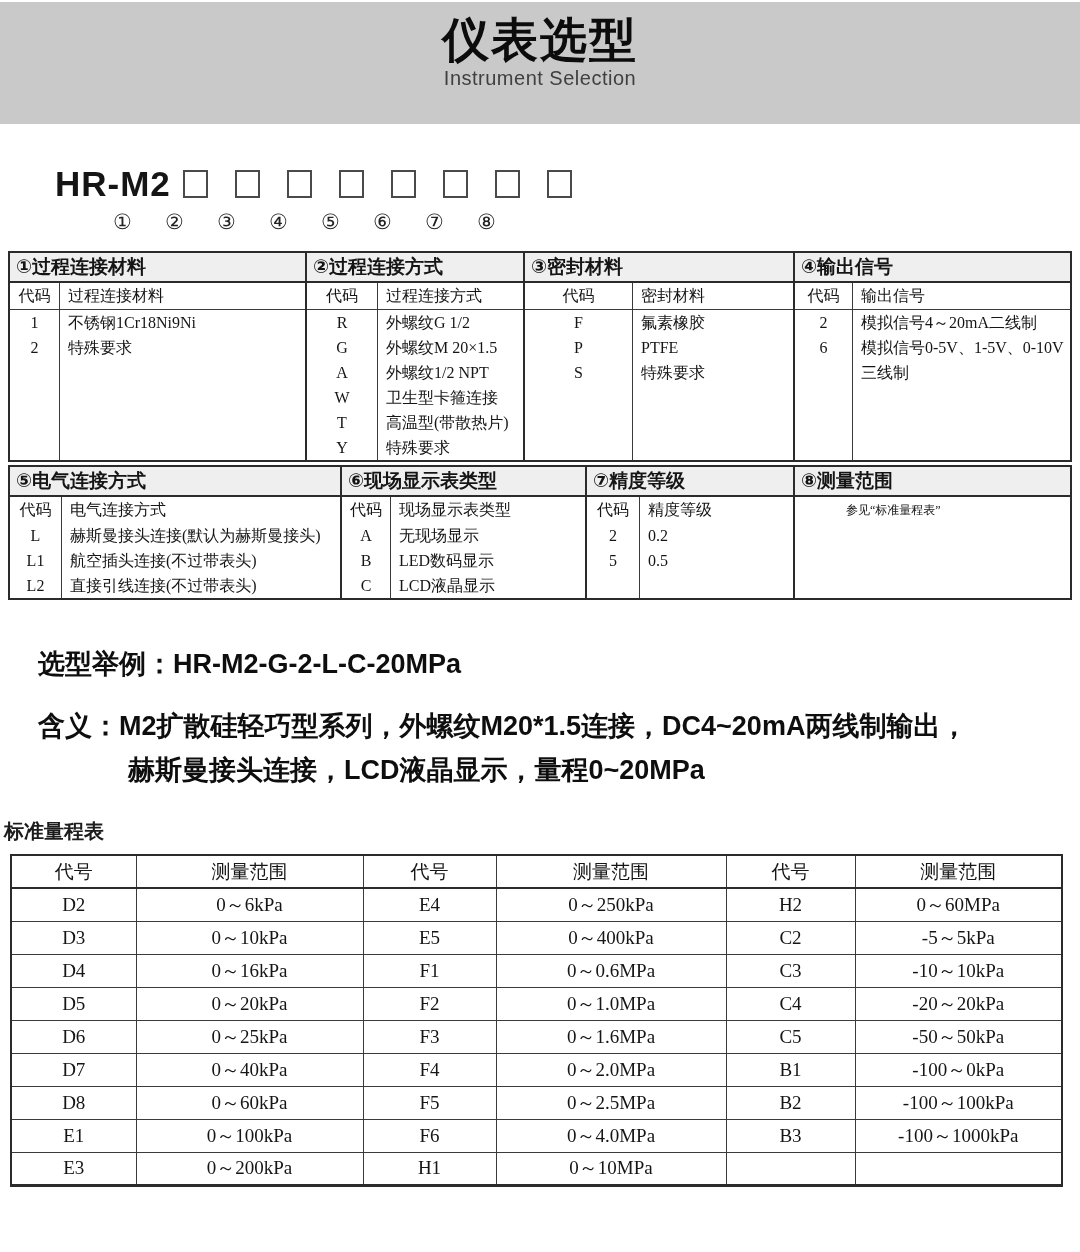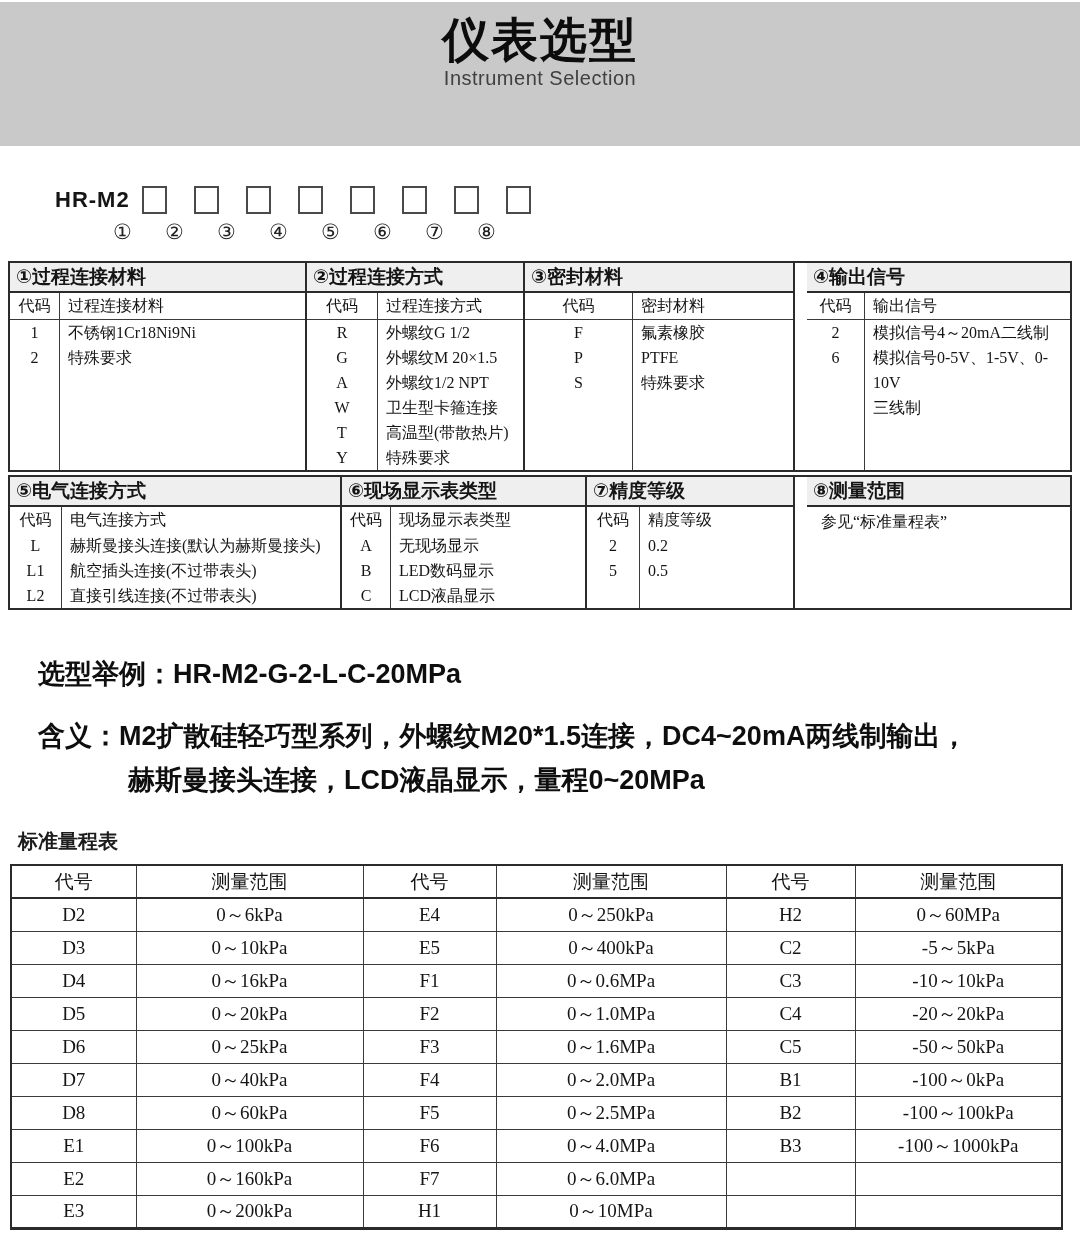--- a/index.html
+++ b/index.html
@@ -6,56 +6,56 @@
     --serif:"Liberation Serif","DejaVu Serif",serif;
     --sans:"Liberation Sans","DejaVu Sans",sans-serif;
     --ink:#151515;
     --line:#2b2b2b;
   }
   *{box-sizing:border-box;margin:0;padding:0;}
   html,body{background:#ffffff;}
   body{width:1080px;height:1252px;position:relative;font-family:var(--serif);color:var(--ink);overflow:hidden;}
 
   
-  .banner{margin-top:2px;height:144px;background:#c9c9c9;text-align:center;padding-top:12px;}
+  .banner{margin-top:2px;height:122px;background:#c9c9c9;text-align:center;padding-top:12px;}
   .banner h1{font-family:var(--sans);font-weight:bold;font-size:47px;line-height:52px;letter-spacing:2px;color:#0c0c0c;}
   .banner .sub{font-family:var(--sans);font-size:20px;line-height:24px;color:#404040;letter-spacing:0.5px;}
 
   
   .model{margin:40px 0 0 55px;display:flex;align-items:center;}
-  .model .prefix{font-family:var(--sans);font-weight:bold;font-size:22px;letter-spacing:1px;margin-right:12px;}
+  .model .prefix{font-family:var(--sans);font-weight:bold;font-size:35px;letter-spacing:1px;margin-right:12px;}
   .boxes{display:flex;gap:27px;}
   .mbox{width:25px;height:28px;border:2px solid #4a4a4a;background:#fff;}
   .circles{margin:6px 0 0 110px;display:flex;gap:27px;font-family:var(--serif);font-size:21px;color:#222;}
   .circles span{width:25px;text-align:center;}
 
   
   .sel-table{display:flex;border:2px solid var(--line);margin:0 8px;background:#fff;}
   .sel-table.first{margin-top:16px;}
   .sel-table.second{margin-top:3px;justify-content:flex-end;}
   .sec{display:flex;flex-direction:column;border-right:2px solid var(--line);}
-  .sec:last-child{border-right:none;padding-left:12px;}
+  .sec:last-child{border-right:none;}
   .sec-title{background:#efefef;border-bottom:2px solid var(--line);font-family:var(--sans);font-weight:bold;font-size:19px;line-height:28px;height:30px;padding-left:6px;}
   .sec-body{flex:1;position:relative;font-size:16px;}
   .vline{position:absolute;top:0;bottom:0;width:1px;background:#3a3a3a;left:var(--cw);}
   .srow{display:flex;line-height:25px;}
   .subhead{line-height:26px;}
   .t1 .subhead{border-bottom:1px solid #3a3a3a;}
   .scode{flex:0 0 var(--cw);text-align:center;}
   .slabel{flex:1;padding-left:9px;}
-  .note{padding:5px 6px 0 14px;font-size:16px;}
+  .note{padding:5px 6px 0 14px;font-size:12px;margin-left:37px;}
 
   
   .example{margin:46px 0 0 38px;font-family:var(--sans);font-weight:bold;color:#0e0e0e;}
   .example .l1{font-size:27px;margin-bottom:26px;}
   .example .l2{font-size:27px;margin-bottom:8px;}
   .example .l3{font-size:27px;padding-left:90px;}
 
   
-  .range-title{margin:30px 0 9px 18px;font-family:var(--sans);font-weight:bold;font-size:20px;color:#1c1c1c;}
+  .range-title{margin:30px 0 9px 4px;font-family:var(--sans);font-weight:bold;font-size:20px;color:#1c1c1c;}
   table.range{border-collapse:collapse;margin-left:10px;width:1053px;border:2px solid var(--line);border-bottom-width:3px;font-family:var(--serif);font-size:19px;}
   table.range td{border:1px solid #3a3a3a;height:33px;text-align:center;vertical-align:middle;}
   table.range tr.head td{border-bottom:2px solid var(--line);margin-top:12px;}
 </style>
 </head>
 <body>
 
 <div class="banner">
   <h1>仪表选型</h1>
   <div class="sub">Instrument Selection</div>
@@ -342,28 +342,20 @@
       </tr>
     <tr>
         <td>E1</td>
         <td>0～100kPa</td>
         <td>F6</td>
         <td>0～4.0MPa</td>
         <td>B3</td>
         <td>-100～1000kPa</td>
       </tr>
     <tr>
-        <td>E2</td>
-        <td>0～160kPa</td>
-        <td>F7</td>
-        <td>0～6.0MPa</td>
-        <td></td>
-        <td></td>
-      </tr>
-    <tr>
         <td>E3</td>
         <td>0～200kPa</td>
         <td>H1</td>
         <td>0～10MPa</td>
         <td></td>
         <td></td>
       </tr>
   </tbody>
 </table>
 

